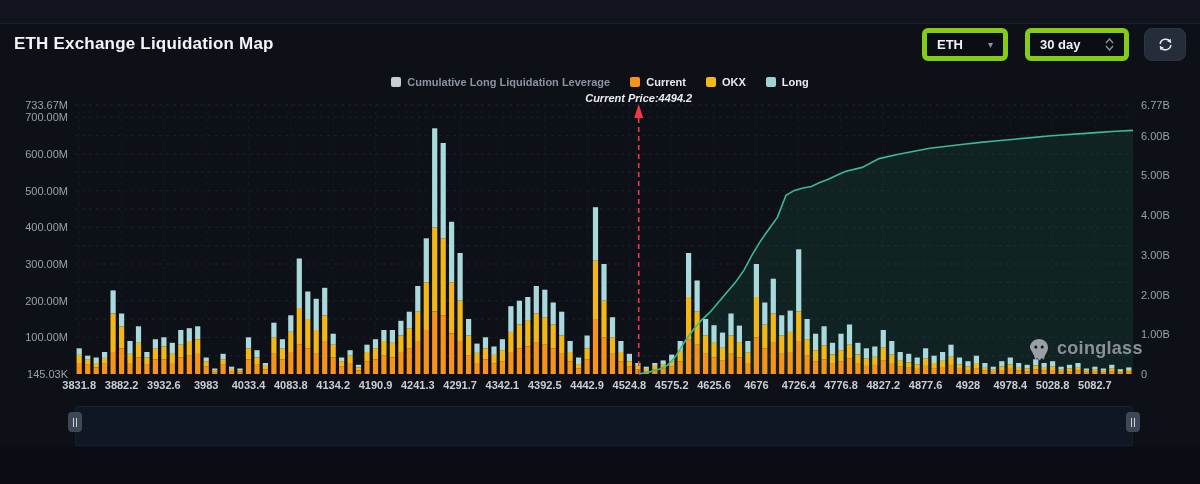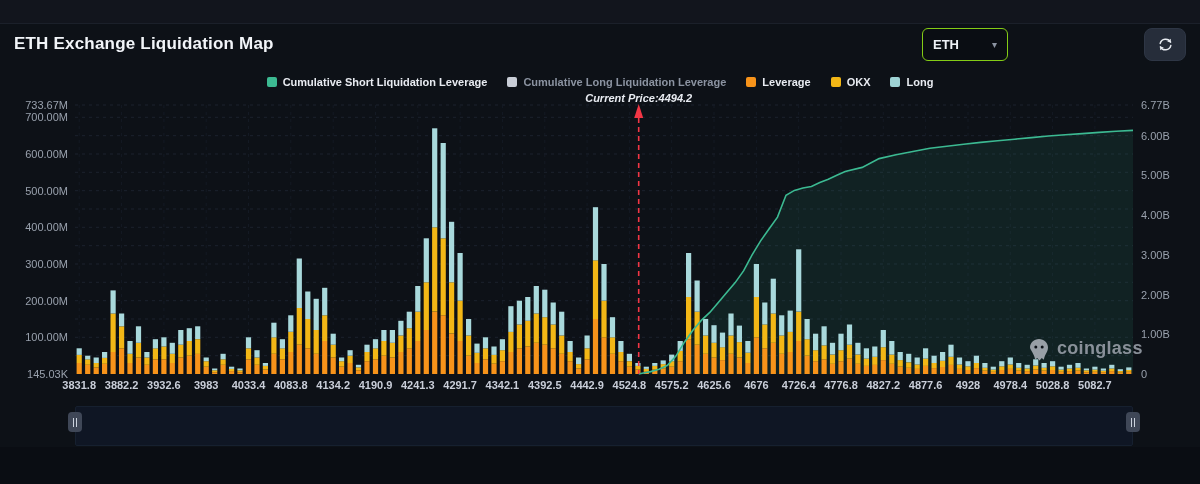--- a/index.html
+++ b/index.html
@@ -2,21 +2,21 @@
 <html><head>
 <meta charset="utf-8">
 <style>
   * { margin:0; padding:0; box-sizing:border-box; }
   html,body { background:#0d1117; }
   body { font-family:"Liberation Sans","DejaVu Sans",sans-serif; }
   #app { position:relative; width:1200px; height:484px; background:#0d1117; overflow:hidden; }
   #topband { position:absolute; left:0; top:0; width:1200px; height:24px; background:#12151d; border-bottom:1px solid #1b202a; }
   #page-title { position:absolute; left:14px; top:34px; font-size:17px; font-weight:bold; color:#f2f5f9; letter-spacing:.2px; }
   .ctl { position:absolute; top:28px; height:33px; display:flex; align-items:center; border-radius:6px; cursor:pointer; }
-  .select { background:#0a0d13; border:1px solid #84cc16; color:#eef1f6; font-size:13px; font-weight:bold; justify-content:space-between; padding:0 10px;align-items:center; }
+  .select { background:#0a0d13; border:5px solid #84cc16; color:#eef1f6; font-size:13px; font-weight:bold; justify-content:space-between; padding:0 10px;align-items:center; }
   #symbol-select { left:922px; width:86px; }
   #range-select { left:1025px; width:104px; }
   .caret { color:#8b93a1; font-size:10px; margin-left:8px; }
   .spinner { display:flex; flex-direction:column; margin-left:8px; gap:1px; }
   .spinner svg { display:block; }
   #refresh-btn { left:1144px; width:42px; border-radius:8px; background:#262d3a; justify-content:center; border:1px solid #2e3645; }
   #legend { position:absolute; left:0; top:76px; width:1200px; display:flex; justify-content:center; gap:20px; }
   .legend-item { display:flex; align-items:center; gap:6px; font-size:11px; font-weight:bold; color:#e8ebf1; cursor:pointer; }
   .legend-item .sw { width:10px; height:10px; border-radius:2px; }
   .legend-item.dim { color:#8b93a1;text-align:center; }
@@ -35,42 +35,49 @@
 
   <div id="topband"></div>
 
   <div id="page-title">ETH Exchange Liquidation Map</div>
 
   <div class="ctl select" id="symbol-select">
     <span>ETH</span>
     <span class="caret">▾</span>
   </div>
 
+  <div class="ctl select" id="range-select">
+    <span>30 day</span>
+    <span class="spinner">
+      <svg width="9" height="6" viewBox="0 0 9 6">
+          <path d="M1 5 L4.5 1 L8 5" fill="none" stroke="#8b93a1" stroke-width="1.4"></path>
+        </svg>
+      <svg width="9" height="6" viewBox="0 0 9 6">
+          <path d="M1 1 L4.5 5 L8 1" fill="none" stroke="#8b93a1" stroke-width="1.4"></path>
+        </svg>
+    </span>
+  </div>
 
   <div class="ctl" id="refresh-btn">
     <svg width="17" height="17" viewBox="0 0 17 17">
       <path d="M13.6 6.2 A5.6 5.6 0 0 0 3.2 7.4" fill="none" stroke="#e7ebf1" stroke-width="1.5" stroke-linecap="round"></path>
       <path d="M3.4 10.8 A5.6 5.6 0 0 0 13.8 9.6" fill="none" stroke="#e7ebf1" stroke-width="1.5" stroke-linecap="round"></path>
       <path d="M13.9 2.8 L13.7 6.5 L10.2 5.4 Z" fill="#e7ebf1"></path>
       <path d="M3.1 14.2 L3.3 10.5 L6.8 11.6 Z" fill="#e7ebf1"></path>
     </svg>
   </div>
 
   <div id="legend">
-      <div class="legend-item">
-        <span class="sw" style="background: rgb(60, 186, 146);"></span>
-        <span>Cumulative Short Liquidation Leverage</span>
-      </div>
       <div class="legend-item dim">
         <span class="sw" style="background: rgb(200, 205, 214);"></span>
         <span>Cumulative Long Liquidation Leverage</span>
       </div>
       <div class="legend-item">
         <span class="sw" style="background: rgb(247, 147, 26);"></span>
-        <span>Leverage</span>
+        <span>Current</span>
       </div>
       <div class="legend-item">
         <span class="sw" style="background: rgb(243, 183, 22);"></span>
         <span>OKX</span>
       </div>
       <div class="legend-item">
         <span class="sw" style="background: rgb(159, 212, 214);"></span>
         <span>Long</span>
       </div>
     </div>

